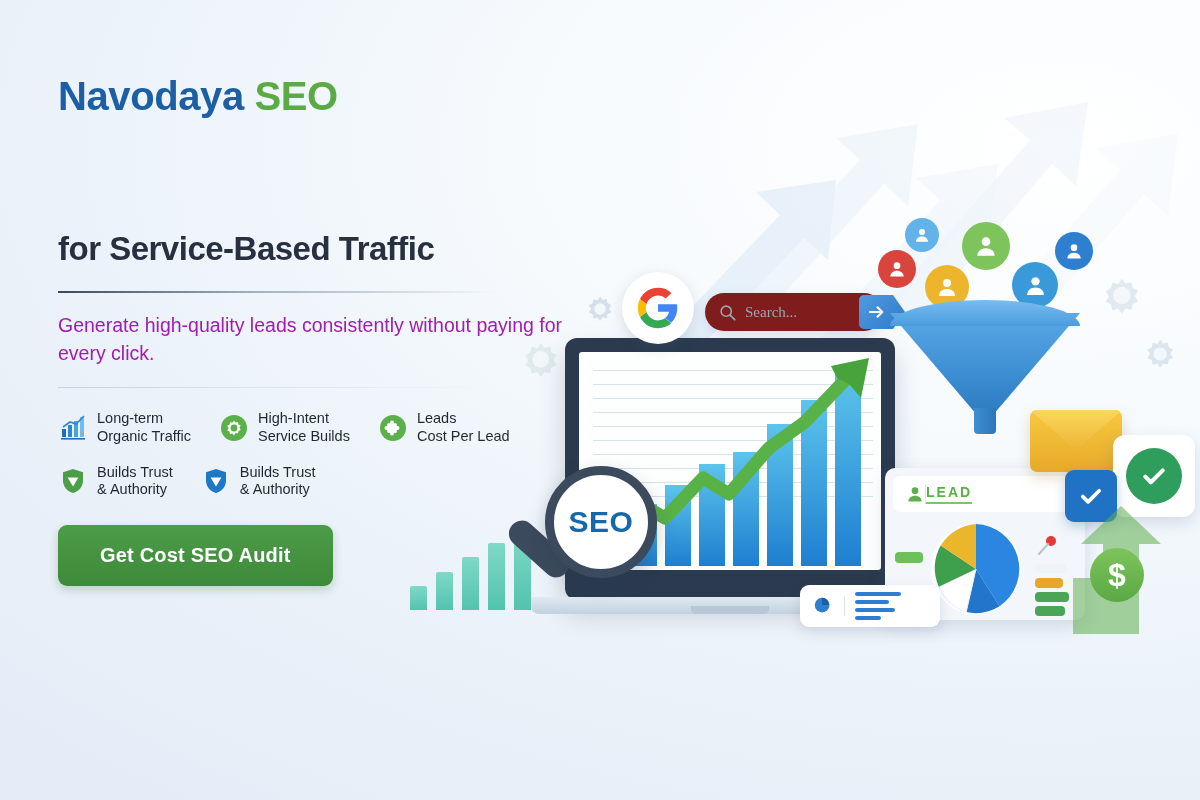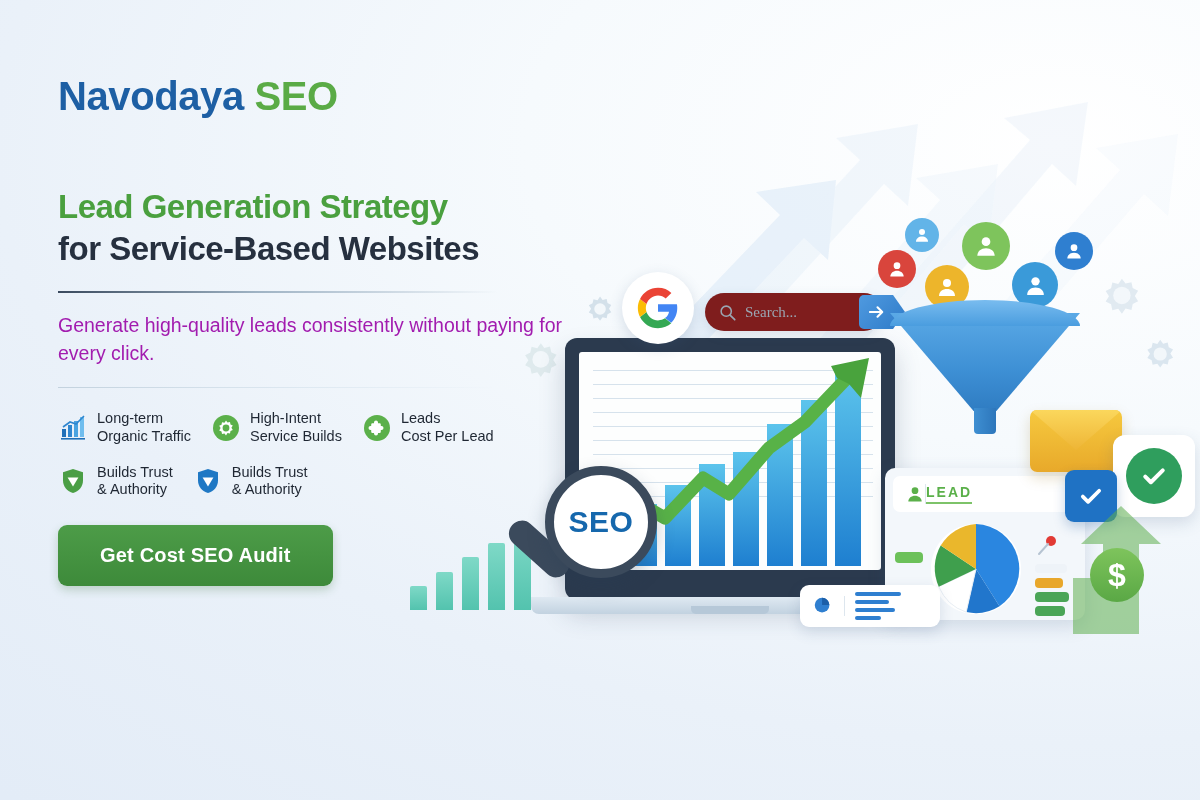--- a/index.html
+++ b/index.html
@@ -25,21 +25,21 @@
   .headline { font-size:33px; font-weight:700; line-height:1.28; letter-spacing:-.5px; color:#26303f; }
   .headline .green { color:#4aa03f; }
 
   .rule-1 { width:440px; height:2px; margin:20px 0 18px;
     background:linear-gradient(90deg,#3a4a5e 0%, #9fb3c4 45%, rgba(200,220,230,0) 100%); }
   .rule-2 { width:440px; height:1px; margin:20px 0 16px;
     background:linear-gradient(90deg,#c3d2de 0%, #dde8f1 55%, rgba(220,235,245,0) 100%); }
 
   .subhead { font-size:19.5px; line-height:1.45; color:#a21caf; font-weight:400; }
 
-  .features { display:flex; flex-wrap:wrap; gap:6px 20px; width:520px; margin-top:4px;align-items:flex-end; }
+  .features { display:flex; flex-wrap:wrap; gap:6px 28px; width:520px; margin-top:4px;align-items:flex-end; }
   .feat { display:flex; align-items:center; gap:9px; padding:6px 0; }
   .feat-ic { width:30px; height:30px; flex:0 0 30px; display:flex; align-items:center; justify-content:center; }
   .feat-tx { font-size:14.5px; line-height:1.22; color:#1f2733; font-weight:500; white-space:nowrap; }
 
   .cta { margin-top:20px; display:inline-flex; align-items:center; justify-content:center;
     background:linear-gradient(180deg,#4d9c48 0%,#3d8a3a 100%);
     color:#fff; font-size:20px; font-weight:700; letter-spacing:.2px;
     padding:19px 42px; border:none; border-radius:9px; cursor:pointer;
     box-shadow:0 4px 10px rgba(45,110,45,.24); }
 
@@ -148,22 +148,22 @@
 
   <div class="left">
 
     <div class="brand">
       <span class="b1">Navodaya</span>
       <span class="b2">SEO</span>
     </div>
 
     <h1 class="headline">
       <br>
-      <span class="green">Lead Generation Strategy</span><br>
-      <span>for Service-Based Websites</span>
+      <br>
+      <span>for Service-Based Traffic</span>
     </h1>
 
     <div class="rule-1"></div>
 
     <p class="subhead">Generate high-quality leads consistently without paying for every click.</p>
 
     <div class="rule-2"></div>
 
     <div class="features">
 

